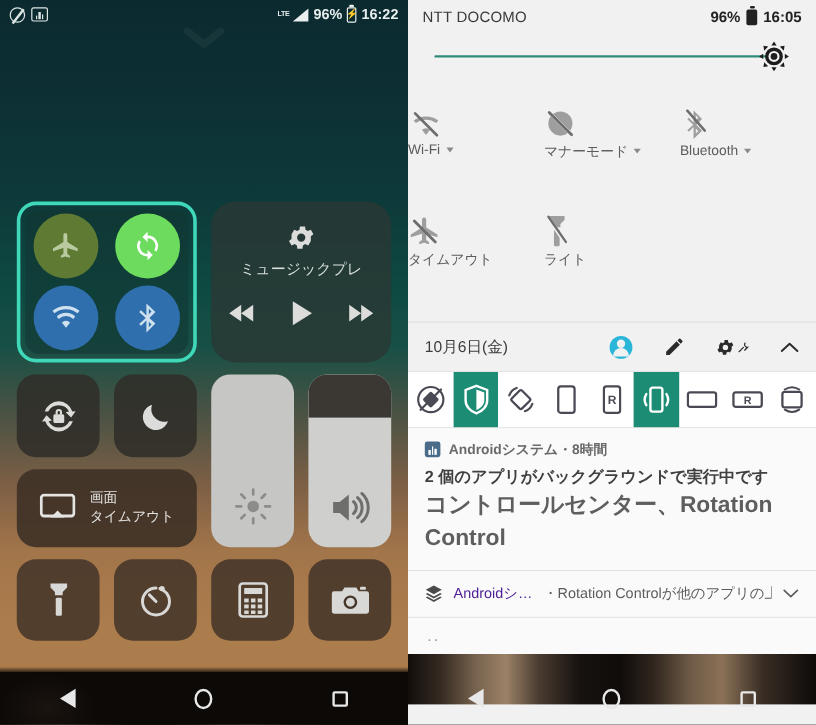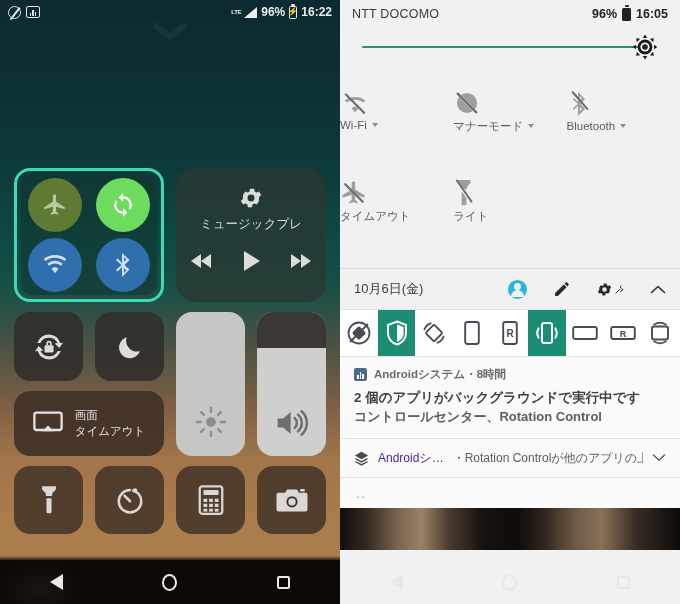--- a/index.html
+++ b/index.html
@@ -229,21 +229,21 @@
   }
   .app-chip {
     width:13px;height:13px;background:#4a6b8a;border-radius:2px;
     display:flex;align-items:flex-end;justify-content:center;gap:1px;padding:2px;
   }
   .app-chip i{display:block;width:1.5px;background:#fff;}
   .app-chip i:nth-child(1){height:4px;}
   .app-chip i:nth-child(2){height:7px;}
   .app-chip i:nth-child(3){height:5px;}
   #notif1-title { font-size:13.5px; color:#404040; line-height:1.45; }
-  #notif1-body  { font-size:13px; color:#5e5e5e; line-height:1.45; }
+  #notif1-body  { font-size:19px; color:#5e5e5e; line-height:1.45; }
   #notif-sep { height:1px; background:#e3e3e3; }
   #notif2 {
     height:38px; display:flex; align-items:center; gap:9px;
     padding:0 14px; background:#fafafa; font-size:12px; color:#5c5c5c;
   }
   #notif2-app { color:#4c1d95; }
   #notif2-text {
     flex:1; white-space:nowrap; overflow:hidden; text-overflow:clip;
   }
   #notif-sep2 { height:1px; background:#e3e3e3; }

